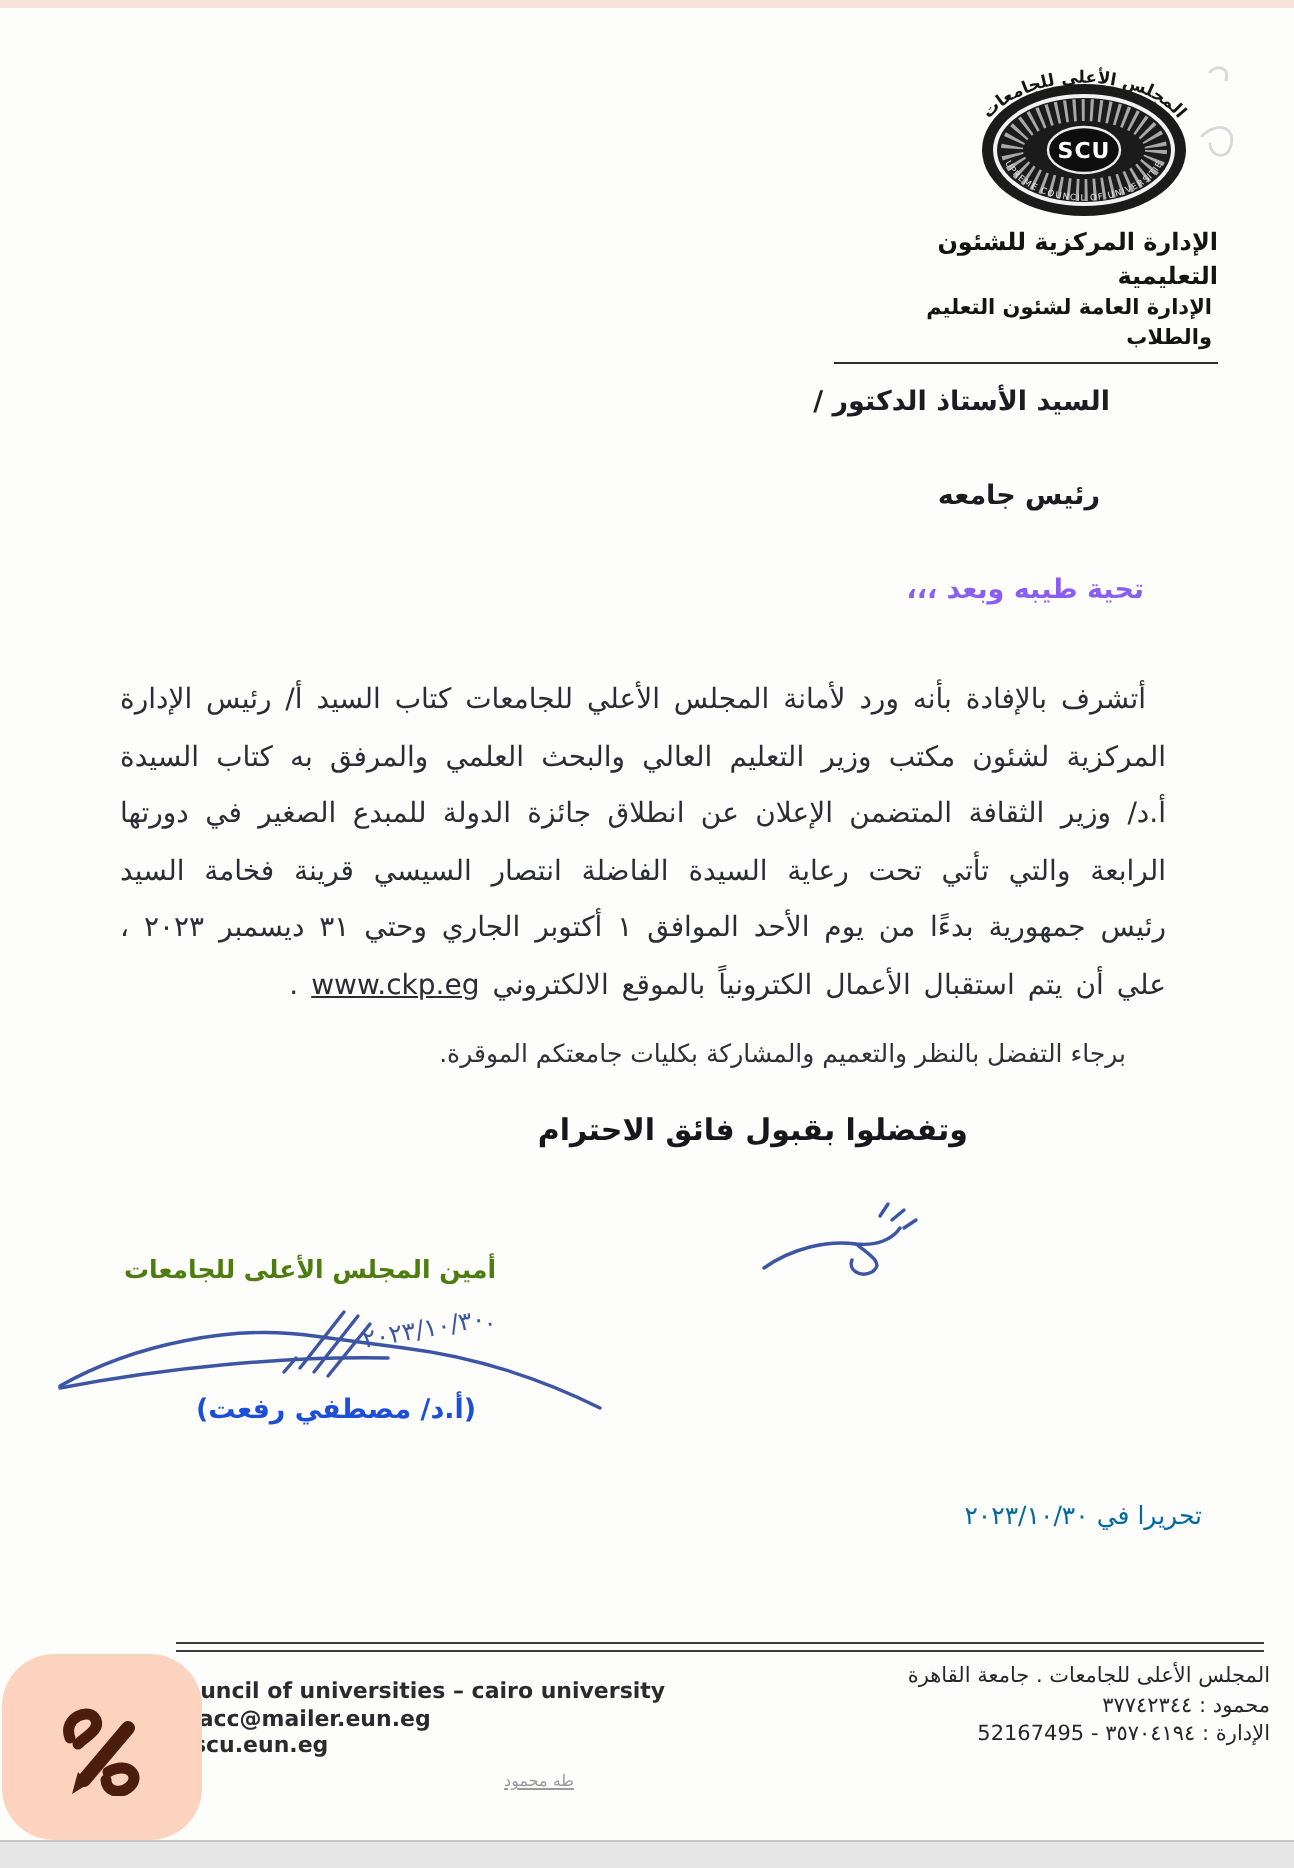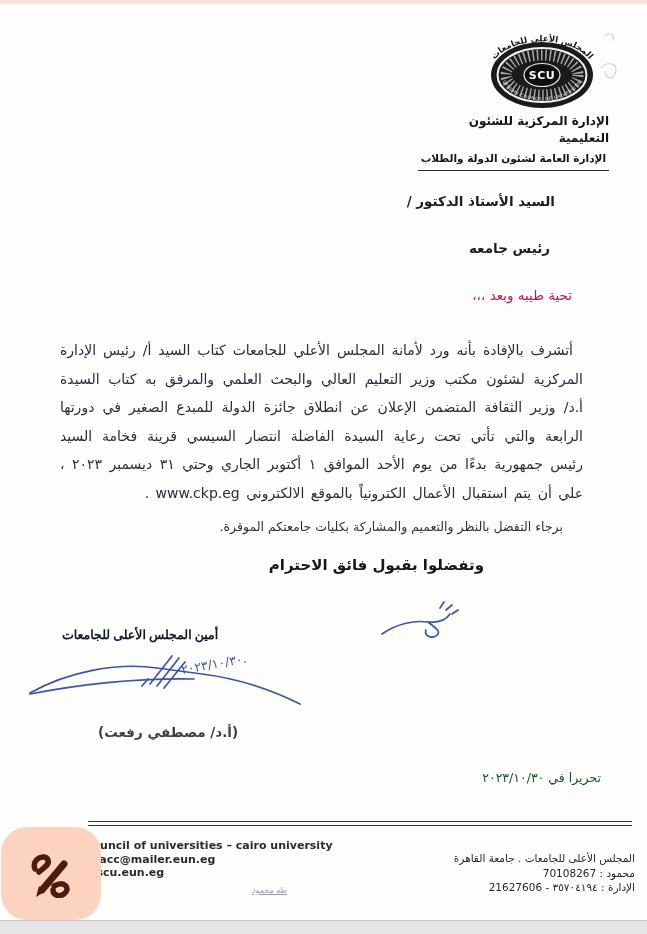--- a/index.html
+++ b/index.html
@@ -30,46 +30,46 @@
     position:absolute;right:38px;top:113px;width:192px;
     direction:rtl;color:#141414;
   }
   .dept .l1{font-size:12px;font-weight:bold;line-height:17px;}
   .dept .l2{font-size:10.5px;font-weight:bold;line-height:15px;display:inline-block;
             border-bottom:1.3px solid #2d2d2d;padding:0 3px 4px;}
 
   
   .recip1{right:92px;top:193px;font-size:13.5px;font-weight:bold;color:#1c1c22;}
   .recip2{right:97px;top:240px;font-size:13.5px;font-weight:bold;color:#1c1c22;text-align:center;}
-  .salut {right:75px;top:287px;font-size:13.5px;font-weight:normal;color:#be185d;}
+  .salut {right:75px;top:287px;font-size:13.5px;font-weight:bold;color:#8b5cf6;}
 
   
   .body-par{
     position:absolute;left:60px;right:64px;top:322px;
     direction:rtl;text-align:justify;text-indent:10px;
     font-size:14px;line-height:28.5px;word-spacing:2px;
     color:#2c2c34;white-space:normal;
   }
-  .weblink{color:#2c2c34;cursor:pointer;}
+  .weblink{text-decoration:underline;color:#2c2c34;cursor:pointer;}
   .request{right:84px;top:519px;font-size:12.5px;color:#30303a;}
   .closing{right:163px;top:556px;font-size:15px;font-weight:bold;color:#16161c;}
 
   
-  .sig-title{left:62px;top:627px;font-size:12.5px;font-weight:bold;color:#0f172a;font-family:Liberation Serif, serif;}
-  .sig-name {left:98px;top:697px;font-size:13.5px;font-weight:bold;color:#404040;margin-top:27px;}
+  .sig-title{left:62px;top:627px;font-size:12.5px;font-weight:bold;color:#4d7c0f;}
+  .sig-name {left:98px;top:697px;font-size:13.5px;font-weight:bold;color:#1d4ed8;}
 
   
-  .date-line{right:46px;top:770px;font-size:12.5px;color:#14532d;}
+  .date-line{right:46px;top:750px;font-size:12.5px;color:#0369a1;}
   .footer-rule{
     position:absolute;left:88px;top:821px;width:544px;height:3px;
     border-top:1.6px solid #3a3a3a;border-bottom:1px solid #3a3a3a;
   }
   .footer-ar{
     position:absolute;right:12px;top:831px;direction:rtl;text-align:right;
-    font-size:10.5px;line-height:14.5px;color:#26262c;margin-top:20px;
+    font-size:10.5px;line-height:14.5px;color:#26262c;
   }
   .footer-en{
     position:absolute;left:86px;top:839px;direction:ltr;
     font-size:11px;font-weight:bold;line-height:13.5px;color:#2b2b2f;
   }
   .stamp{left:252px;top:886px;font-size:8px;color:#9a9a9e;text-decoration:underline;}
 
   
   .overlay-btn{
     position:absolute;left:1px;top:827px;width:100px;height:93px;
@@ -104,21 +104,21 @@
     </svg>
   </div>
 
   <svg class="abs" style="left:593px;top:28px;" width="40" height="55" viewBox="0 0 40 55">
     <path d="M12,8 C16,4 22,6 20,12" stroke="#d8d8dc" stroke-width="1.4" fill="none" stroke-linecap="round"></path>
     <path d="M8,40 C16,32 26,36 22,46 C20,52 12,50 12,44" stroke="#d8d8dc" stroke-width="1.4" fill="none" stroke-linecap="round"></path>
   </svg>
 
   <div class="dept">
     <div class="l1">الإدارة المركزية للشئون التعليمية</div>
-    <div><span class="l2">الإدارة العامة لشئون الدولة والطلاب</span></div>
+    <div><span class="l2">الإدارة العامة لشئون التعليم والطلاب</span></div>
   </div>
 
   <div class="abs rtl recip1">السيد الأستاذ الدكتور /</div>
   <div class="abs rtl recip2">رئيس جامعه</div>
   <div class="abs rtl salut">تحية طيبه وبعد ،،،</div>
 
   <p class="body-par"><span>أتشرف بالإفادة بأنه ورد لأمانة المجلس الأعلي للجامعات كتاب السيد أ/ رئيس الإدارة المركزية لشئون مكتب وزير التعليم العالي والبحث العلمي والمرفق به كتاب السيدة أ.د/ وزير الثقافة المتضمن الإعلان عن انطلاق جائزة الدولة للمبدع الصغير في دورتها الرابعة والتي تأتي تحت رعاية السيدة الفاضلة انتصار السيسي قرينة فخامة السيد رئيس جمهورية بدءًا من يوم الأحد الموافق ١ أكتوبر الجاري وحتي ٣١ ديسمبر ٢٠٢٣ ، علي أن يتم استقبال الأعمال الكترونياً بالموقع الالكتروني</span> <span class="weblink">www.ckp.eg</span> <span>.</span></p>
 
   <div class="abs rtl closing">وتفضلوا بقبول فائق الاحترام</div>
   <div class="abs rtl request">برجاء التفضل بالنظر والتعميم والمشاركة بكليات جامعتكم الموقرة.</div>
@@ -153,27 +153,27 @@
     <span>تحريرا في</span>
     <span class="ltr-num">٢٠٢٣/١٠/٣٠</span>
   </div>
 
   <div class="footer-rule"></div>
 
   <div class="footer-ar">
     <div>المجلس الأعلى للجامعات . جامعة القاهرة</div>
     <div>
       <span>محمود :</span>
-      <span class="ltr-num">70108267</span>
+      <span class="ltr-num">٣٧٧٤٢٣٤٤</span>
     </div>
     <div>
       <span>الإدارة :</span>
       <span class="ltr-num">٣٥٧٠٤١٩٤</span>
       <span>-</span>
-      <span class="ltr-num">21627606</span>
+      <span class="ltr-num">52167495</span>
     </div>
   </div>
 
   <div class="footer-en">
     <div>council of universities – cairo university</div>
     <div>u_acc@mailer.eun.eg</div>
     <div>v.scu.eun.eg</div>
   </div>
 
   <div class="abs stamp">طه محمود</div>

